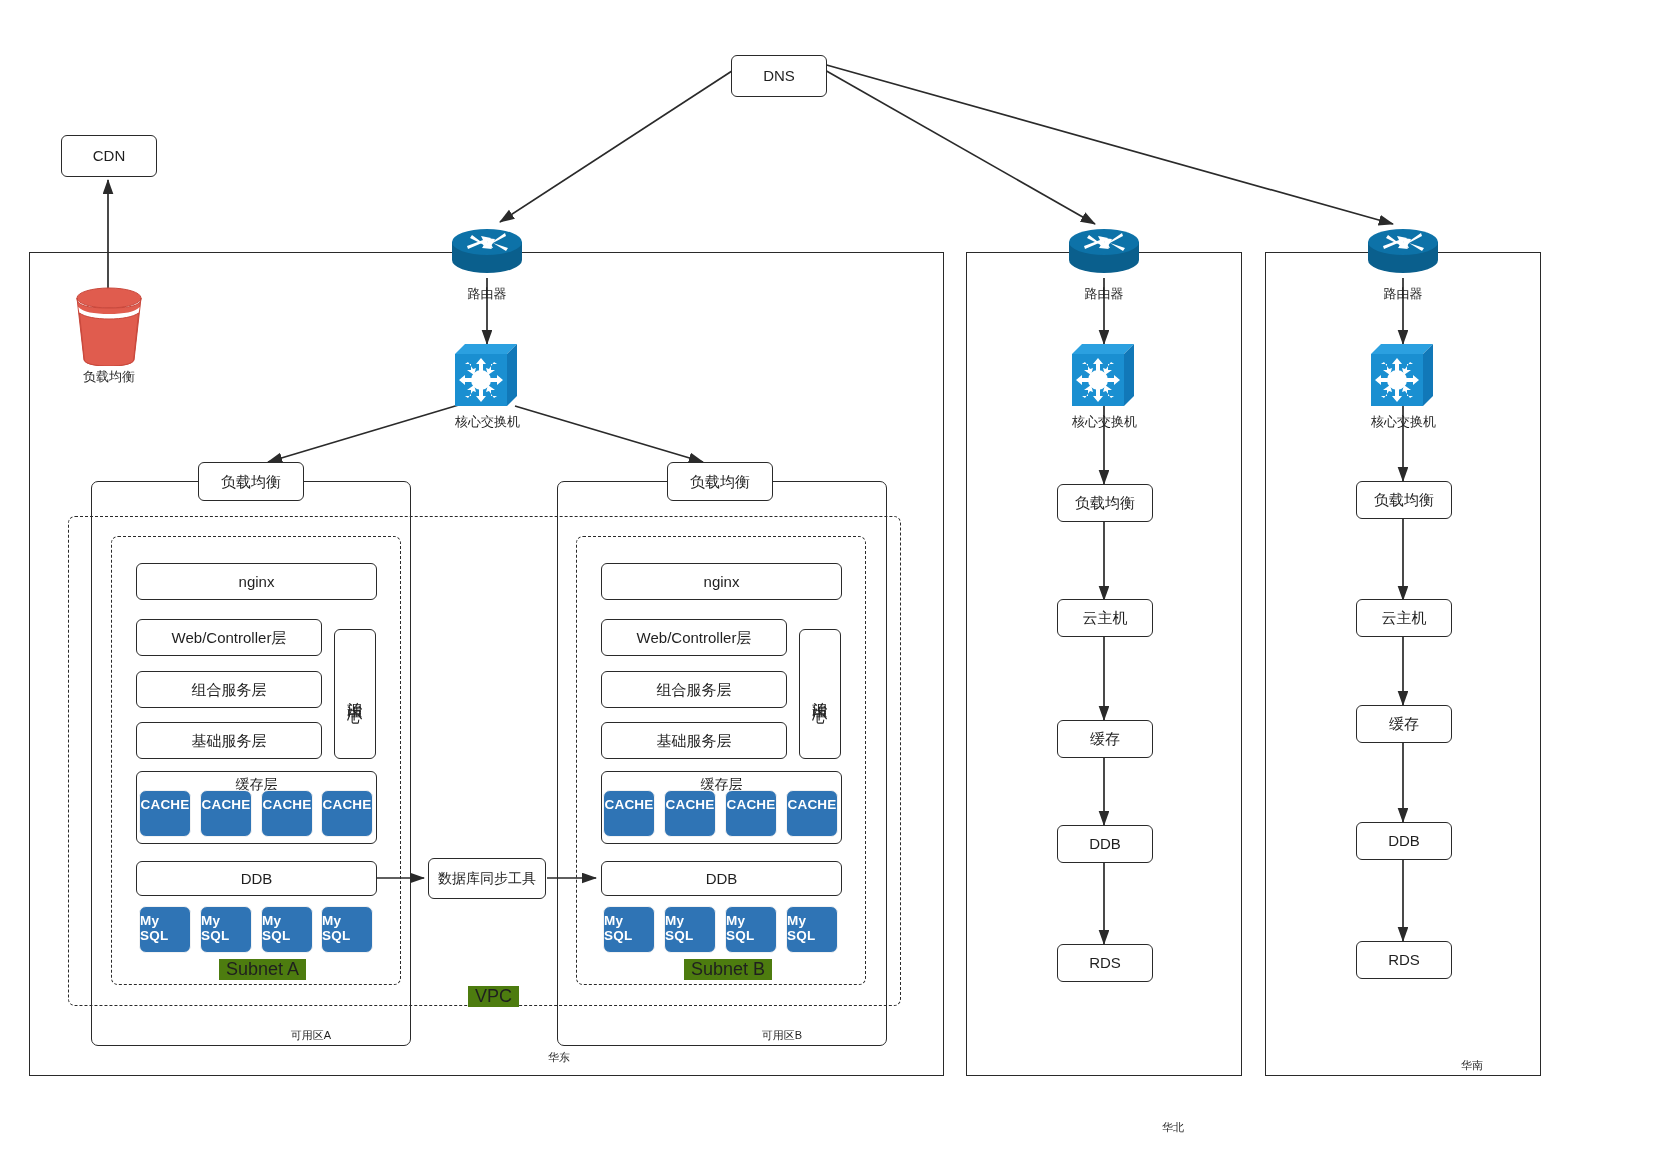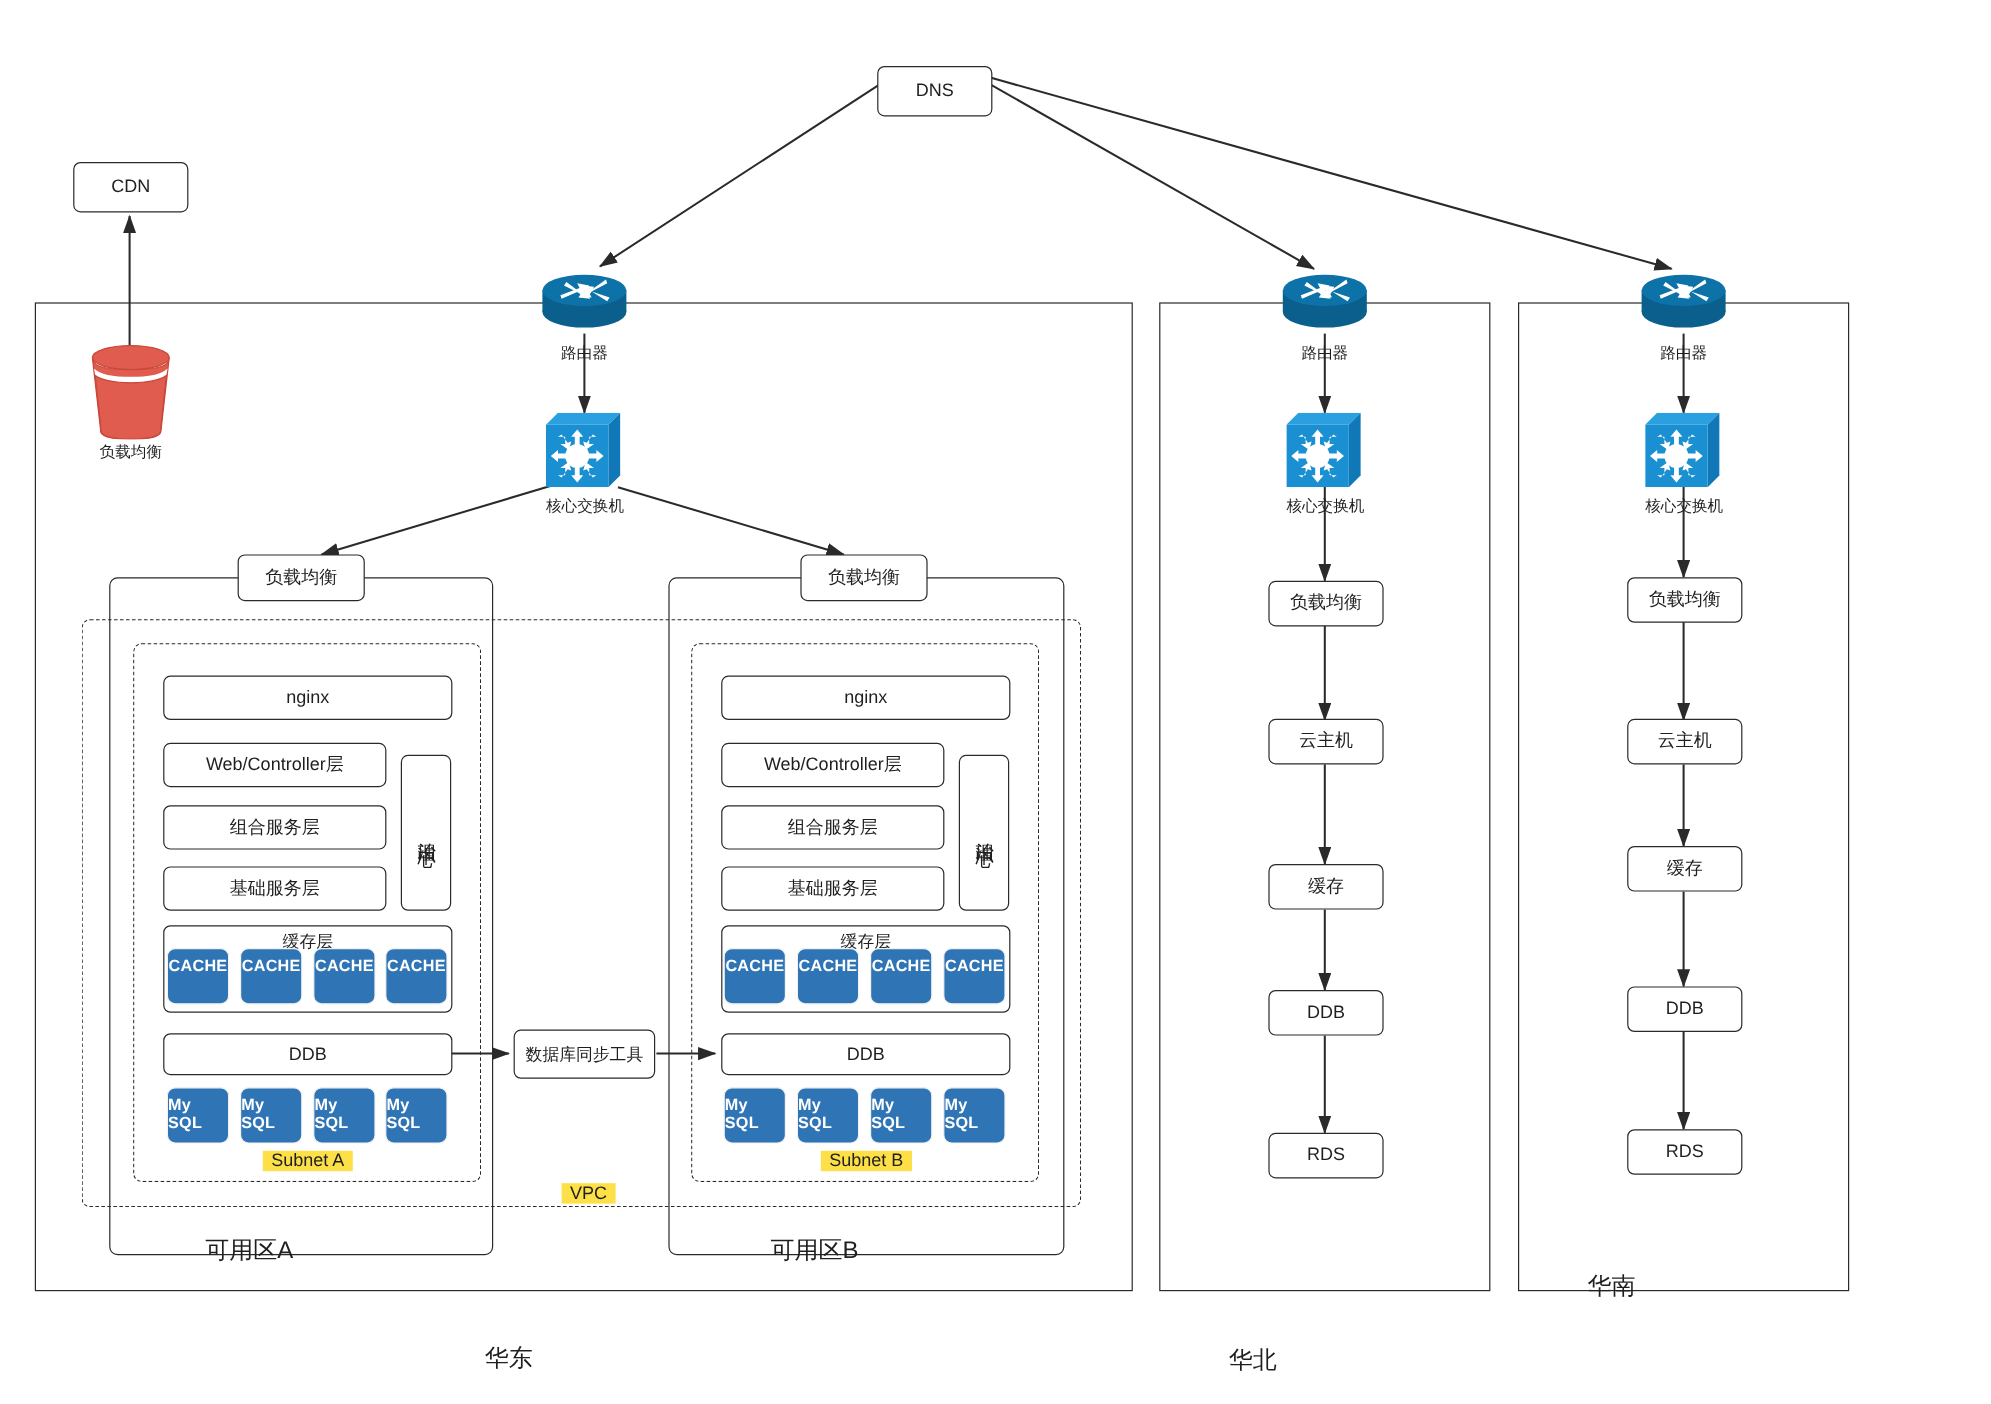--- a/index.html
+++ b/index.html
@@ -45,31 +45,31 @@
   .container-dashed{
     position:absolute;
     box-sizing:border-box;
     background:transparent;
     border:1.7px dashed #2a2a2a;
     border-radius:7px;
     z-index:1;
   }
   .corner-label{
     position:absolute;
-    background:#fde047;
+    background:#4d7c0f;
     padding:0 7px;
-    font-size:15px;
+    font-size:18px;
     white-space:nowrap;
     z-index:6;
   }
   .plain-label{
     position:absolute;
-    font-size:20px;
+    font-size:11px;
     white-space:nowrap;
-    text-align:left;
+    text-align:right;
     z-index:6;
   }
 
   
   .chip{
     position:absolute;
     box-sizing:border-box;
     background:#2f74b5;
     border:1.4px solid #f2f2f2;
     border-radius:7px;
@@ -156,21 +156,21 @@
     <svg width="70" height="80" viewBox="0 0 70 80">
       <ellipse cx="35" cy="12" rx="32" ry="10" fill="#e05c4e" stroke="#c9483c" stroke-width="1"></ellipse>
       <path d="M3,12 C3,18 8,22 35,22 C62,22 67,18 67,12 L60,74 C59,78 48,80 35,80 C22,80 11,78 10,74 Z" fill="#e05c4e" stroke="#c9483c" stroke-width="1"></path>
       <path d="M4.4,21 C9,26 20,28 35,28 C50,28 61,26 65.6,21 L64.6,27 C59,31 48,33 35,33 C22,33 11,31 5.4,27 Z" fill="#ffffff"></path>
       <path d="M5.4,27 C11,31 22,33 35,33 C48,33 59,31 64.6,27 L59.6,74 C58.6,78 48,80 35,80 C22,80 11.4,78 10.4,74 Z" fill="#e05c4e" stroke="#c9483c" stroke-width="1"></path>
     </svg>
   </div>
   <div class="icon-cap" style="left:39px;top:368px;width:140px;">负载均衡</div>
 
   <div class="container-plain" style="left:29px;top:252px;width:915px;height:824px;"></div>
-  <div class="plain-label" style="left:404px;top:1118px;width:166px;">华东</div>
+  <div class="plain-label" style="left:404px;top:1050px;width:166px;">华东</div>
 
   <div class="icon" style="left:450px;top:224px;width:74px;height:54px;">
     <svg width="74" height="54" viewBox="0 0 74 54">
       <ellipse cx="37" cy="36" rx="35" ry="13" fill="#0a5f8d"></ellipse>
       <rect x="2" y="18" width="70" height="18" fill="#0a5f8d"></rect>
       <ellipse cx="37" cy="18" rx="35" ry="13" fill="#0d72a8"></ellipse>
       <g fill="#ffffff">
         <path d="M17,22 L33,16 L31,12 L41,14 L34,22 L32,19 L18,25 Z"></path>
         <path d="M56,12 L41,20 L43,24 L33,23 L40,15 L42,18 L55,9 Z"></path>
         <path d="M20,14 L34,21 L32,24 L42,25 L36,17 L34,20 L22,11 Z"></path>

